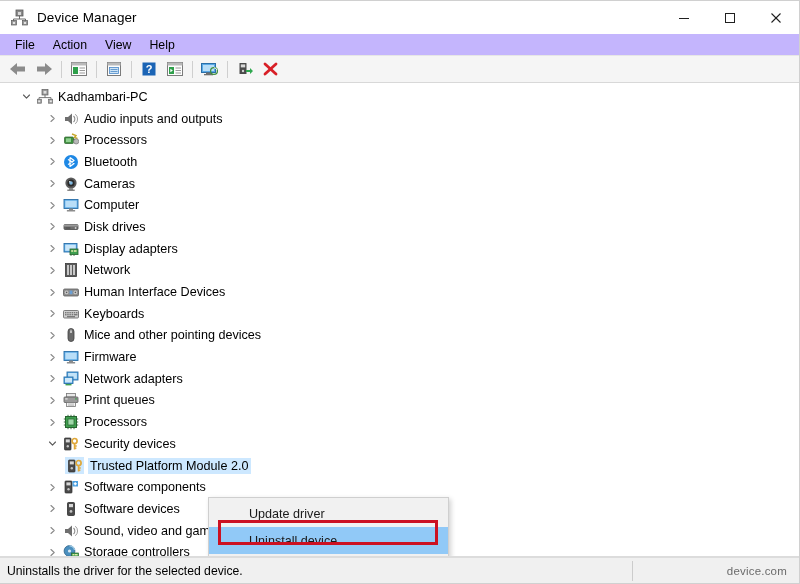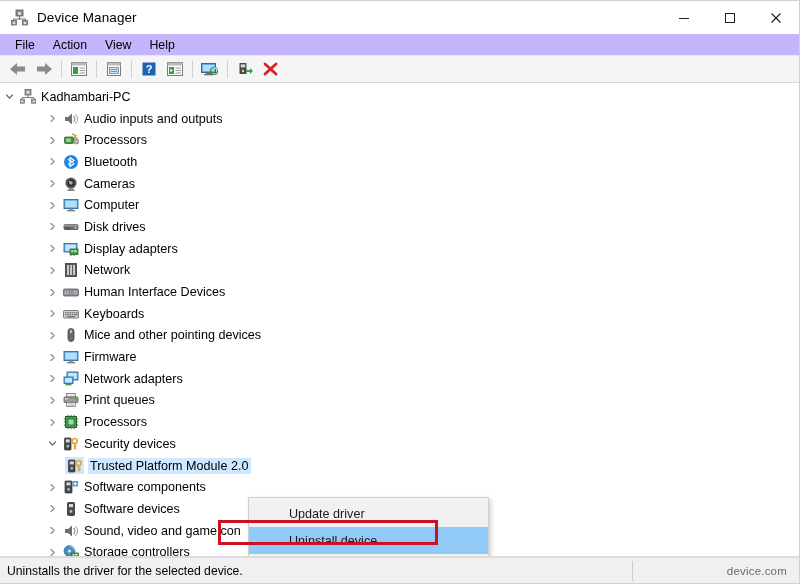--- a/index.html
+++ b/index.html
@@ -147,21 +147,21 @@
     display: flex; align-items: center; justify-content: center;
     margin-right: 4px;
   }
   .row .lbl { padding-right: 4px; }
   .row.sel .lbl {
     background: #cde8ff;
     padding: 1px 3px 1px 2px;
   }
   .row.sel .ico { background: #cde8ff; }
 
-  .d0 { padding-left: 1px; }
+  .d0 { padding-left: 18px; }
   .d1 { padding-left: 44px; }
   .d2 { padding-left: 48px; }
 
   
   .statusbar {
     height: 26px; min-height: 26px;
     background: #f0f0f0;
     display: flex;
     align-items: center;
     position: relative;
@@ -189,21 +189,20 @@
   
   .ctxmenu {
     position: absolute;
     left: 208px; top: 414px;
     width: 241px;
     background: #f1f1f1;
     border: 1px solid #cfcfcf;
     box-shadow: 2px 2px 5px rgba(0,0,0,0.18);
     padding: 2px 0 3px 0;
     z-index: 40;
-    margin-left: 40px;
   }
   .ctxitem {
     height: 27px;
     display: flex;
     align-items: center;
     padding-left: 40px;
     font-size: 12.6px;
     color: #1a1a1a;
     white-space: nowrap;
     cursor: default;

